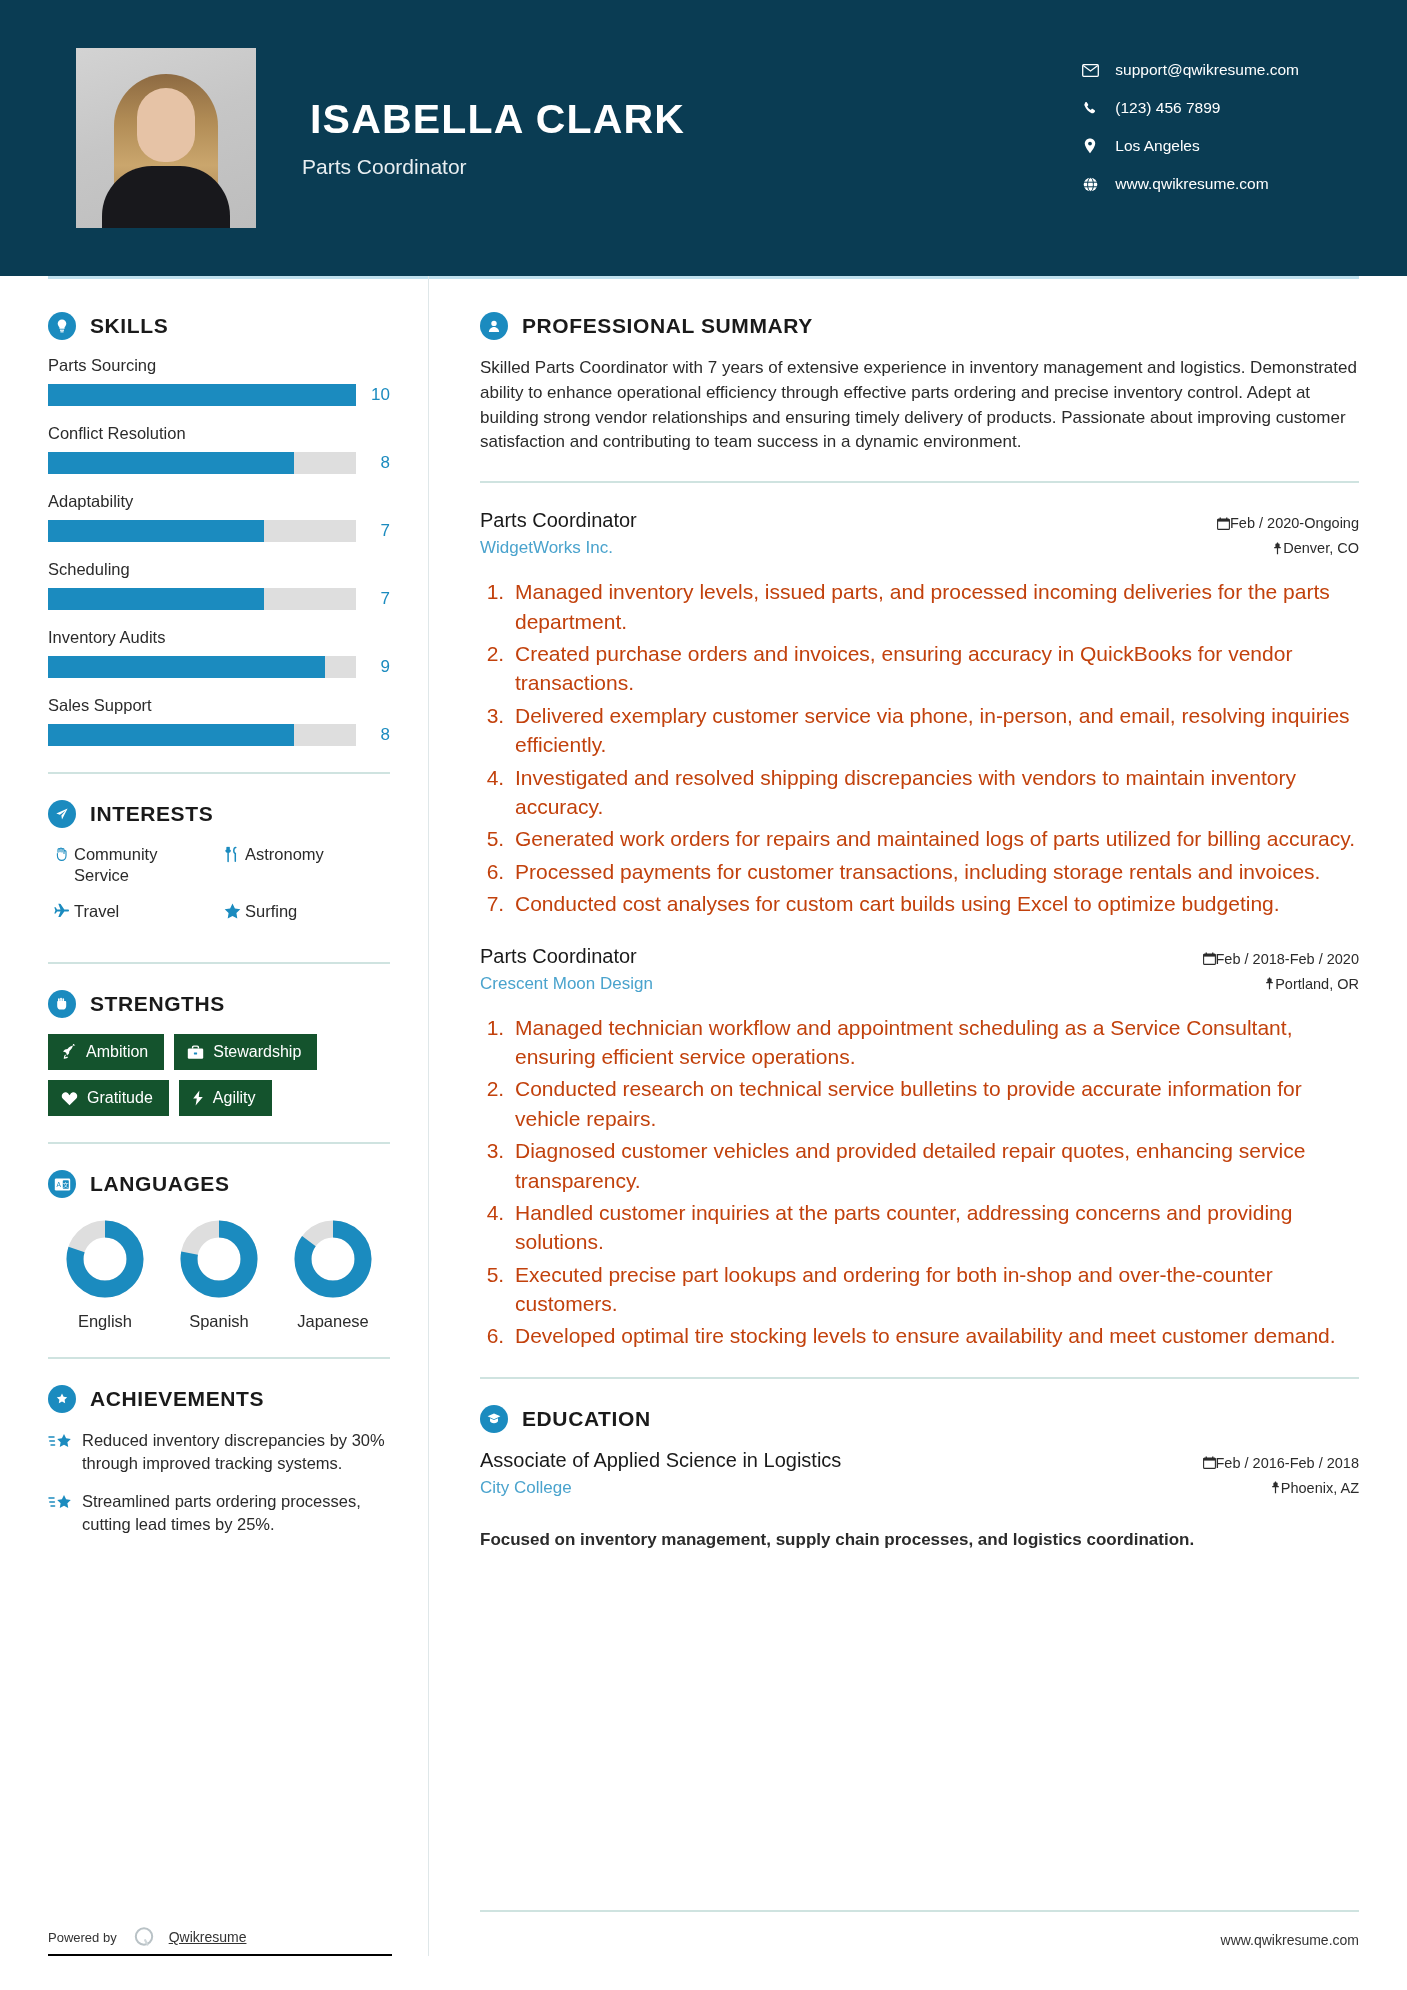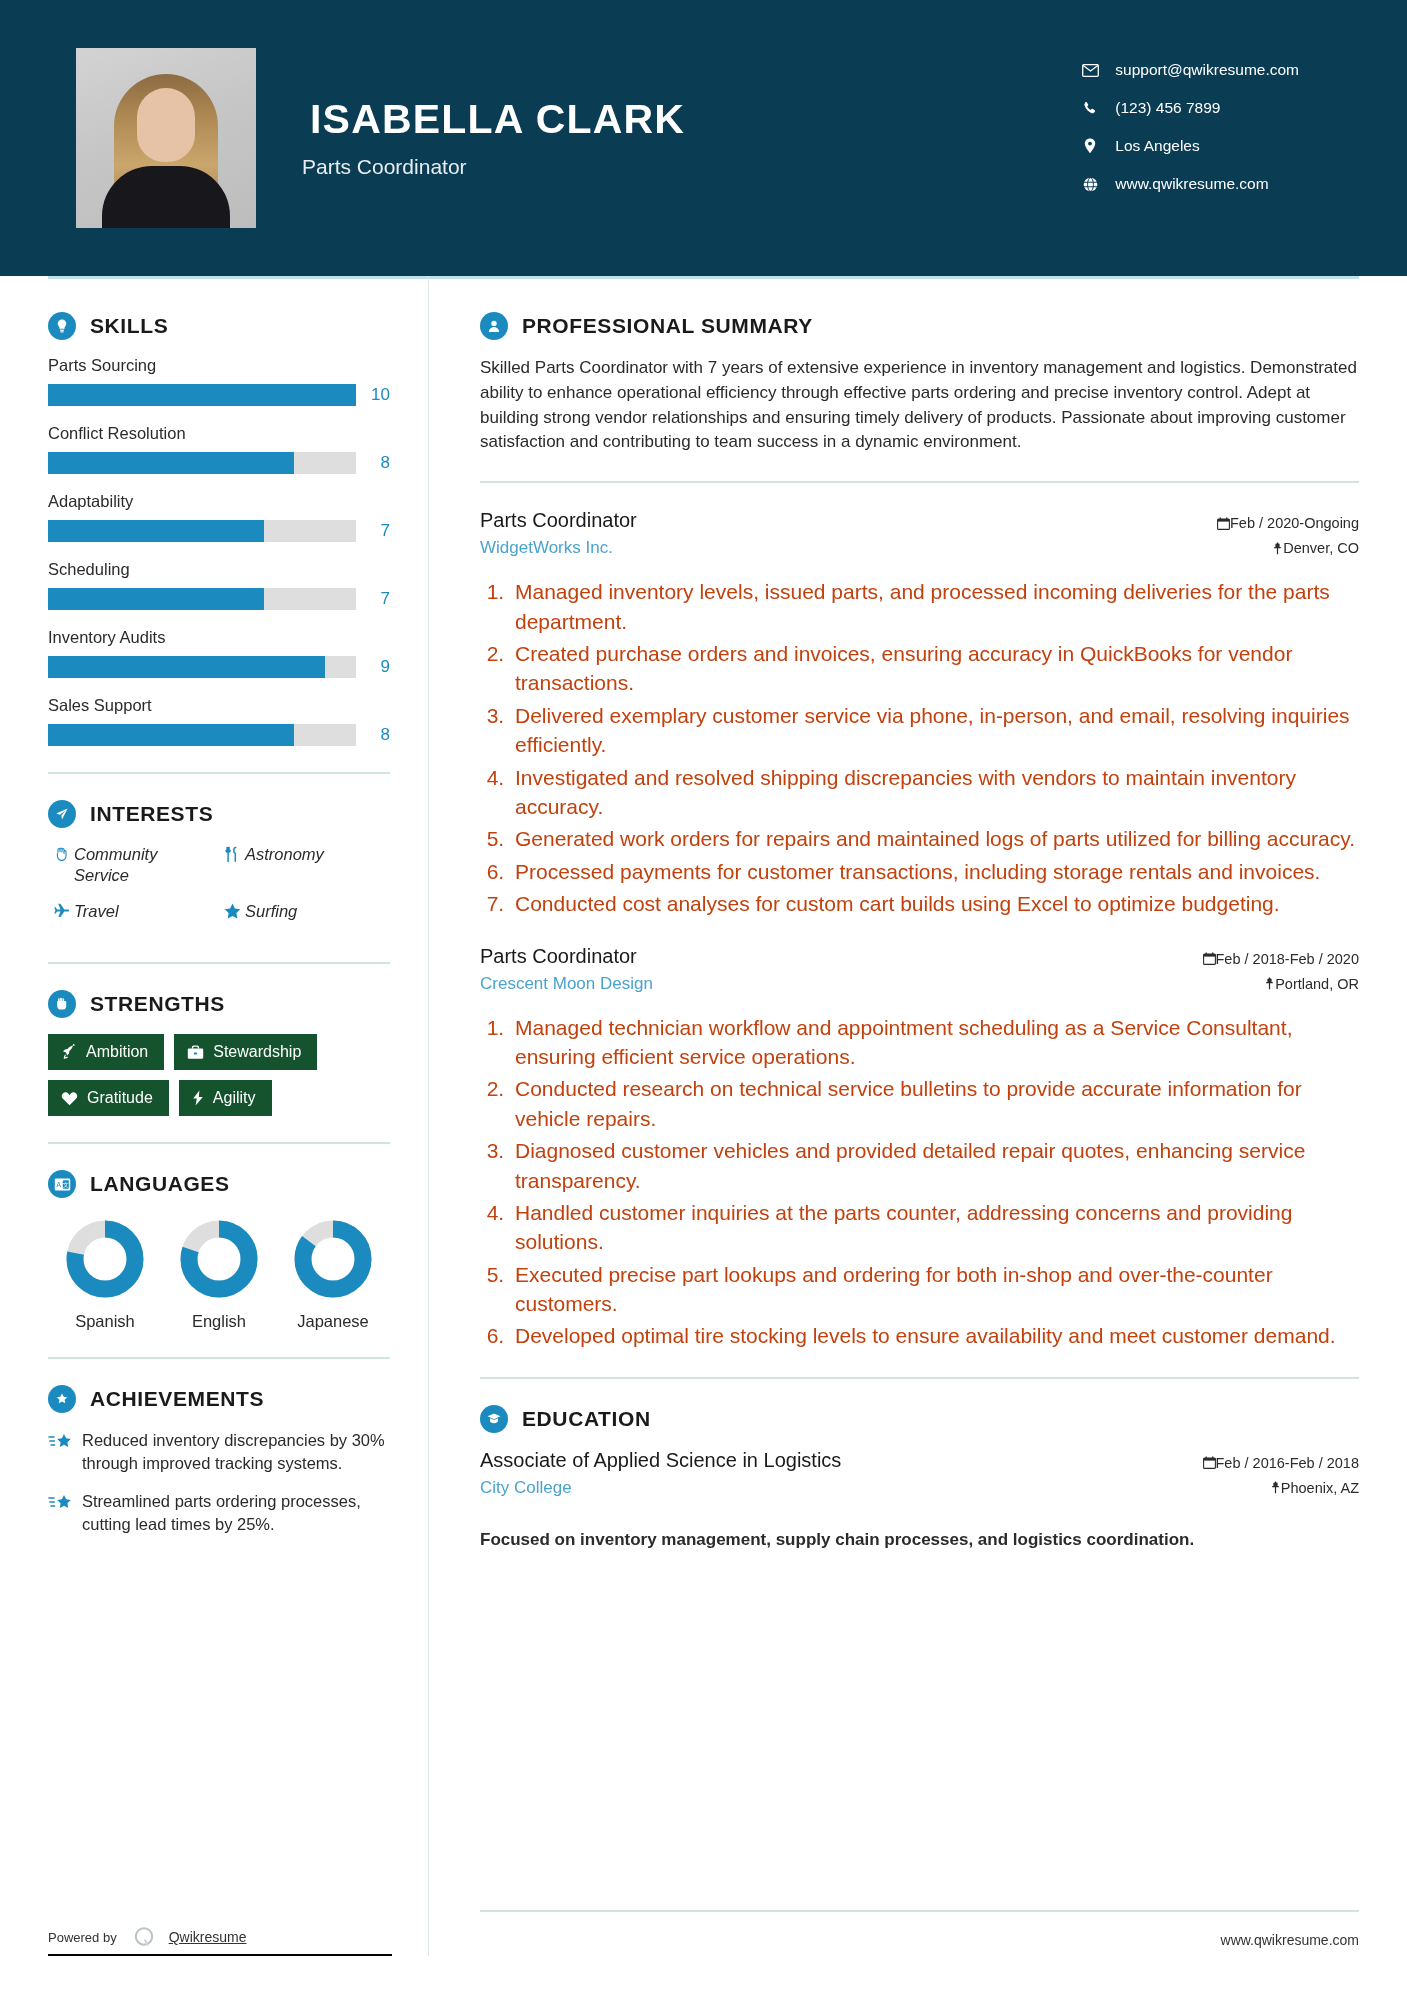--- a/index.html
+++ b/index.html
@@ -182,21 +182,20 @@
     text-align: right;
     font-size: 17px;
     color: #1b8bbf;
     padding-left: 10px;
   }
 
   
   .interest-grid {
     display: flex;
     flex-wrap: wrap;
-    font-style: italic;
   }
   .interest {
     width: 50%;
     display: flex;
     align-items: flex-start;
     font-size: 16.5px;
     color: #2b2b2b;
     margin-bottom: 14px;
     padding-right: 6px;
   }
@@ -593,33 +592,33 @@
                 <text x="11.8" y="10.1" font-size="6" font-family="Liberation Sans, sans-serif" fill="#ffffff" text-anchor="middle">文</text>
               </svg>
           </span>
           <span class="sec-title">LANGUAGES</span>
         </div>
         <div class="langs" id="languages-list">
   <div class="lang">
     <div class="donut">
       <svg viewBox="0 0 78 78" width="78" height="78">
         <circle cx="39" cy="39" r="30" fill="none" stroke="#dedede" stroke-width="17"></circle>
-        <circle cx="39" cy="39" r="30" fill="none" stroke="#1b8bbf" stroke-width="17" stroke-dasharray="147.02653618800232 41.46902302738525" transform="rotate(-90 39 39)"></circle>
+        <circle cx="39" cy="39" r="30" fill="none" stroke="#1b8bbf" stroke-width="17" stroke-dasharray="150.79644737231007 37.6991118430775" transform="rotate(-90 39 39)"></circle>
       </svg>
     </div>
-    <div class="lang-name">Spanish</div>
+    <div class="lang-name">English</div>
   </div>
   <div class="lang">
     <div class="donut">
       <svg viewBox="0 0 78 78" width="78" height="78">
         <circle cx="39" cy="39" r="30" fill="none" stroke="#dedede" stroke-width="17"></circle>
-        <circle cx="39" cy="39" r="30" fill="none" stroke="#1b8bbf" stroke-width="17" stroke-dasharray="150.79644737231007 37.6991118430775" transform="rotate(-90 39 39)"></circle>
+        <circle cx="39" cy="39" r="30" fill="none" stroke="#1b8bbf" stroke-width="17" stroke-dasharray="147.02653618800232 41.46902302738525" transform="rotate(-90 39 39)"></circle>
       </svg>
     </div>
-    <div class="lang-name">English</div>
+    <div class="lang-name">Spanish</div>
   </div>
   <div class="lang">
     <div class="donut">
       <svg viewBox="0 0 78 78" width="78" height="78">
         <circle cx="39" cy="39" r="30" fill="none" stroke="#dedede" stroke-width="17"></circle>
         <circle cx="39" cy="39" r="30" fill="none" stroke="#1b8bbf" stroke-width="17" stroke-dasharray="160.22122533307945 28.274333882308127" transform="rotate(-90 39 39)"></circle>
       </svg>
     </div>
     <div class="lang-name">Japanese</div>
   </div>

